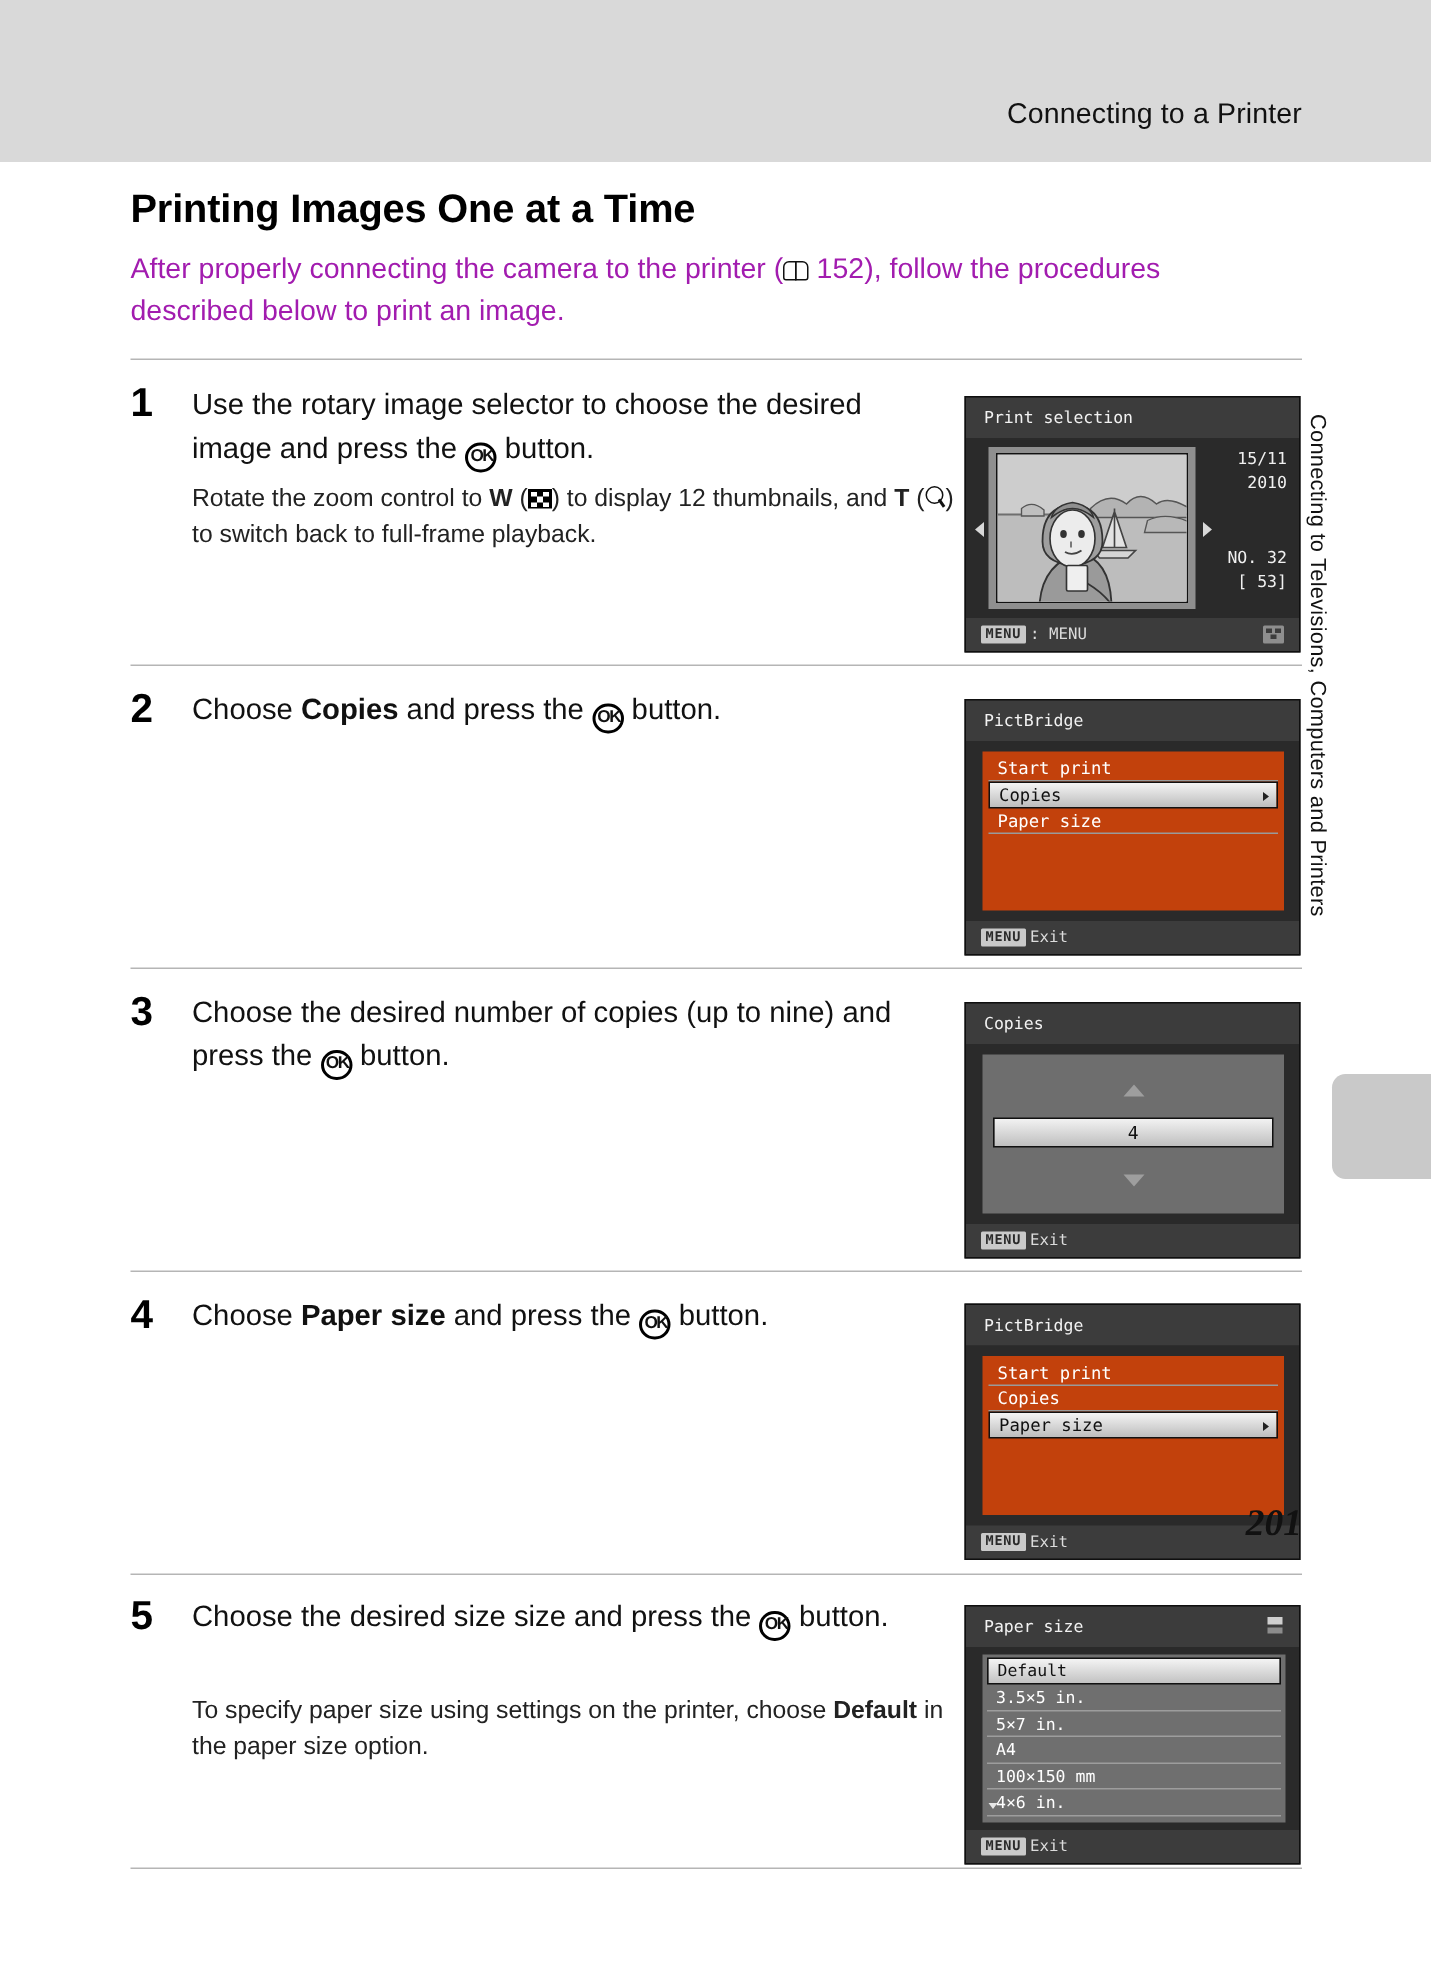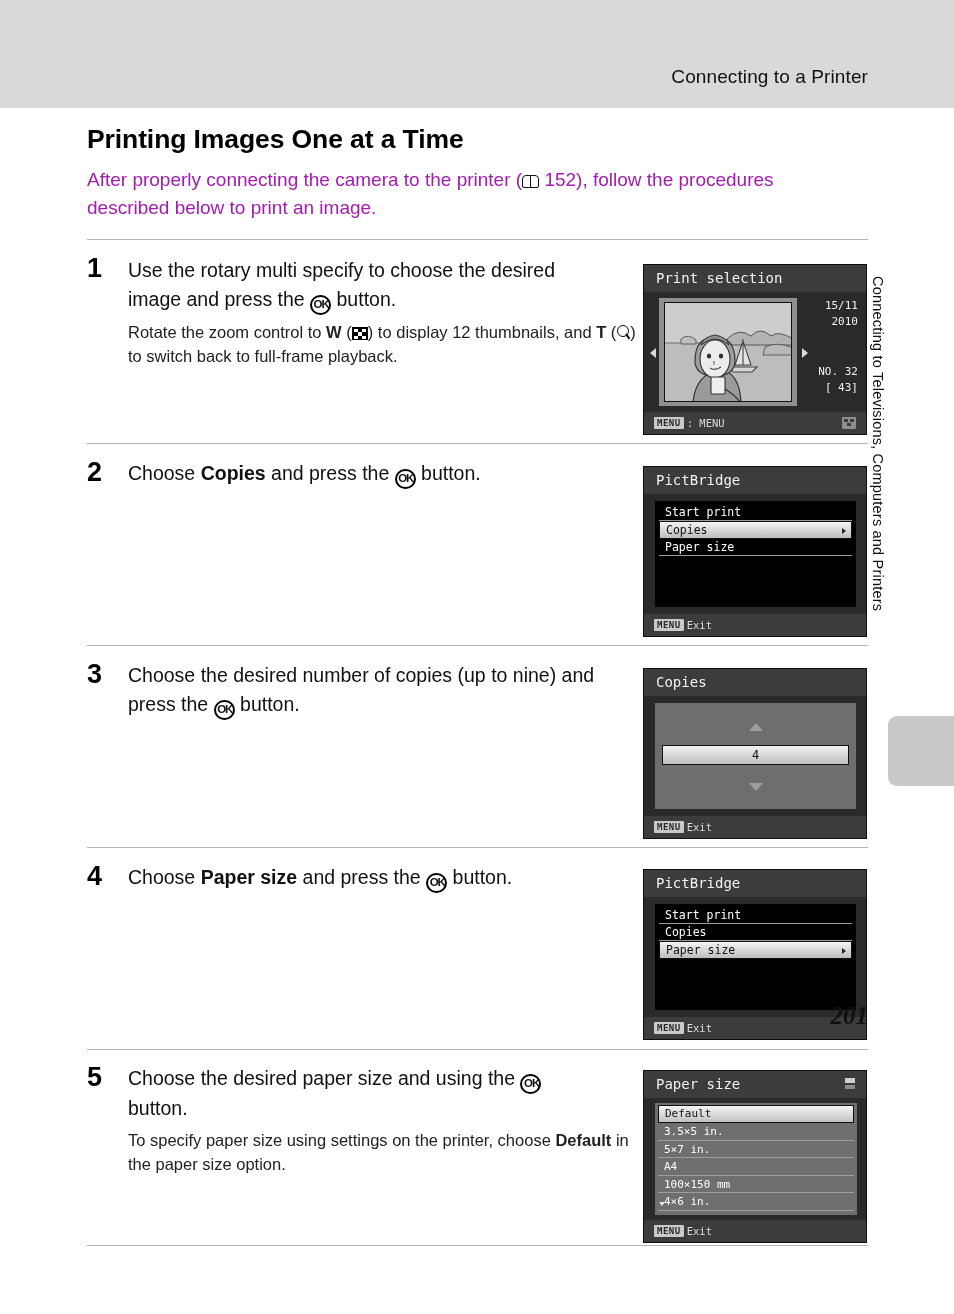--- a/index.html
+++ b/index.html
@@ -181,21 +181,21 @@
     width: 224px;
     background: #2a2a2a;
     border: 1px solid #0f0f0f;
     font-family: "DejaVu Sans Mono", monospace;
     color: #e8e8e8;
     overflow: hidden;
   }
   .cam-title {
     height: 27px;
     background: #3c3c3c;
-    font-size: 14px;
+    font-size: 11px;
     line-height: 27px;
     padding-left: 12px;
     color: #f2f2f2;
     position: relative;
     font-family: "DejaVu Sans Mono", monospace;
   }
   .cam-title .corner-icon {
     position: absolute; right: 11px; top: 7px;
     width: 10px; height: 12px;
   }
@@ -277,21 +277,21 @@
   .arrow-l { left: 6px; border-right: 6px solid #d8d8d8; }
   .arrow-r { left: 158px; border-left: 6px solid #d8d8d8; }
 
   
   .menu-body {
     background: #2a2a2a;
     padding: 7px 10px 7px 11px;
     height: 120px;
   }
   .menu-inner {
-    background: #000000;
+    background: #c2410c;
     height: 106px;
     padding: 3px 4px;
   }
   .menu-item {
     font-size: 11.5px;
     line-height: 17px;
     height: 17px;
     color: #ffffff;
     padding-left: 6px;
     position: relative;
@@ -401,21 +401,21 @@
 
   <div class="rule" style="top:239px"></div>
   <div class="rule" style="top:443px"></div>
   <div class="rule" style="top:645px"></div>
   <div class="rule" style="top:847px"></div>
   <div class="rule" style="top:1049px"></div>
   <div class="rule" style="top:1245px"></div>
 
   <div class="step-num" style="left:87px; top:253px">1</div>
   <div class="step-head" style="left:128px; top:256px">
-    <span>Use the rotary multi specify to choose the desired image and press the </span><span class="ok-glyph">OK</span><span> button.</span>
+    <span>Use the rotary image selector to choose the desired image and press the </span><span class="ok-glyph">OK</span><span> button.</span>
   </div>
   <div class="step-body" style="left:128px; top:320px">
     <span>Rotate the zoom control to </span><b>W</b><span> (</span><span class="thumb-glyph"><i></i><i></i><i></i><i></i><i></i></span><span>) to display 12 thumbnails, and </span><b>T</b><span> (</span><span class="mag-glyph"></span><span>) to switch back to full-frame playback.</span>
   </div>
 
   <div class="cam" style="left:643px; top:264px">
     <div class="cam-title">Print selection</div>
     <div class="cam-body ps-body">
       <div class="arrow-l"></div>
       <div class="arrow-r"></div>
@@ -440,21 +440,21 @@
             <path d="M49 58 L49 62" stroke="#555" stroke-width="1"></path>
             <rect x="46" y="74" width="14" height="17" fill="#efefef" stroke="#333" stroke-width="1.1" rx="1"></rect>
             <path d="M60 86 Q70 92 76 100" stroke="#333" stroke-width="1.2" fill="none"></path>
           </svg>
         </div>
       </div>
       <div class="ps-info">
         <div>15/11</div>
         <div>2010</div>
         <div class="no">NO. 32</div>
-        <div>[   43]</div>
+        <div>[   53]</div>
       </div>
     </div>
     <div class="cam-foot">
       <span class="menu-badge">MENU</span><span class="foot-label">: MENU</span>
       <span class="foot-thumb-icon">
           <i></i>
           <i></i>
           <i></i>
         </span>
     </div>
@@ -512,21 +512,21 @@
         <div class="menu-item sel">Paper size</div>
       </div>
     </div>
     <div class="cam-foot">
       <span class="menu-badge">MENU</span><span class="foot-label">Exit</span>
     </div>
   </div>
 
   <div class="step-num" style="left:87px; top:1062px">5</div>
   <div class="step-head" style="left:128px; top:1064px">
-    <span>Choose the desired paper size and using the </span><span class="ok-glyph">OK</span><span> button.</span>
+    <span>Choose the desired size size and press the </span><span class="ok-glyph">OK</span><span> button.</span>
   </div>
   <div class="step-body" style="left:128px; top:1128px; width:520px">
     <span>To specify paper size using settings on the printer, choose </span><b>Default</b><span> in the paper size option.</span>
   </div>
 
   <div class="cam" style="left:643px; top:1070px">
     <div class="cam-title">
       <span>Paper size</span>
       <span class="corner-icon">
           <b></b>

